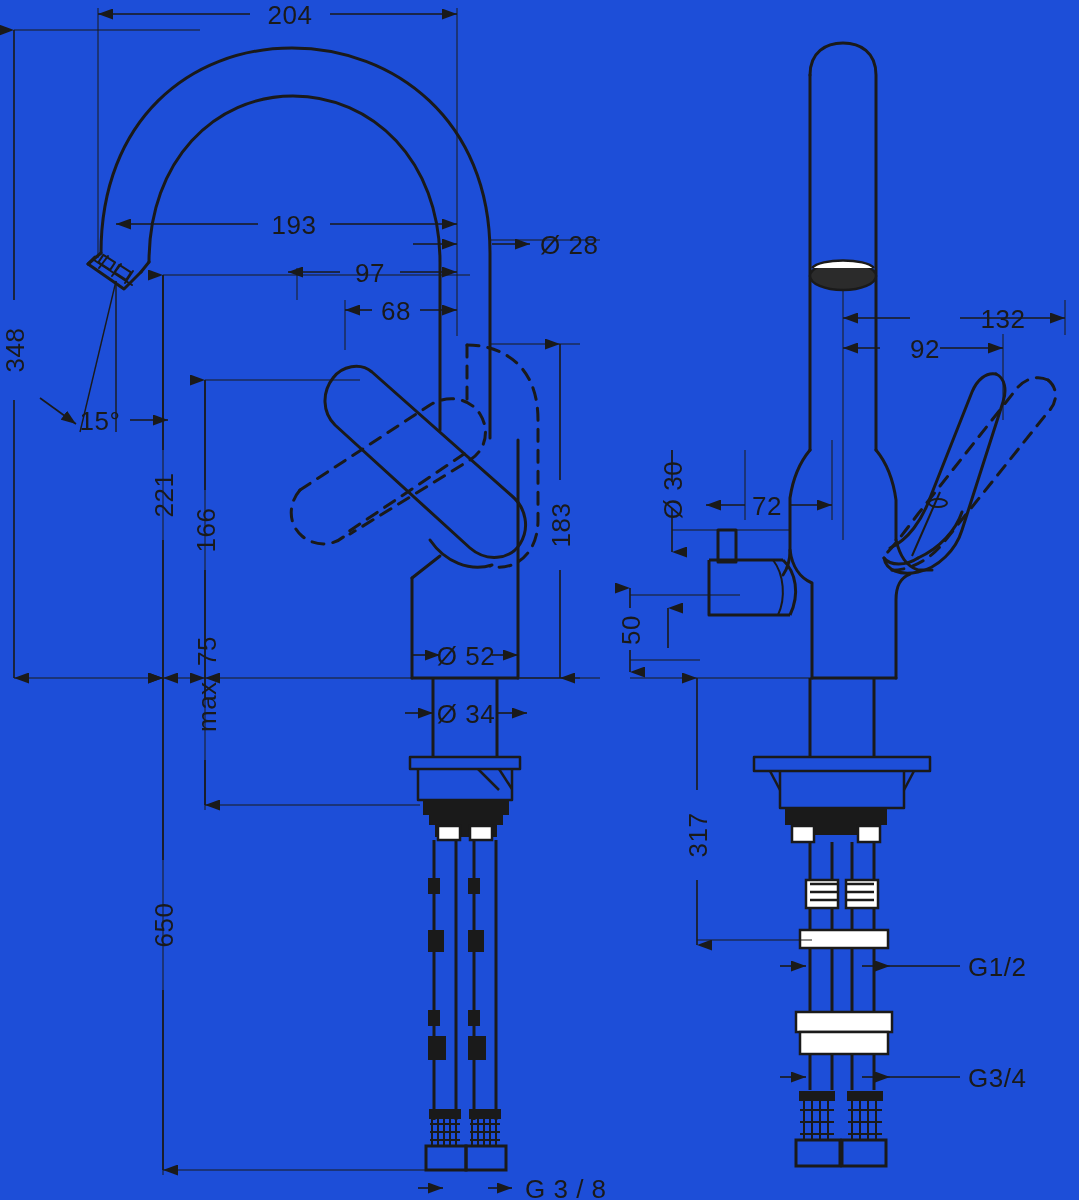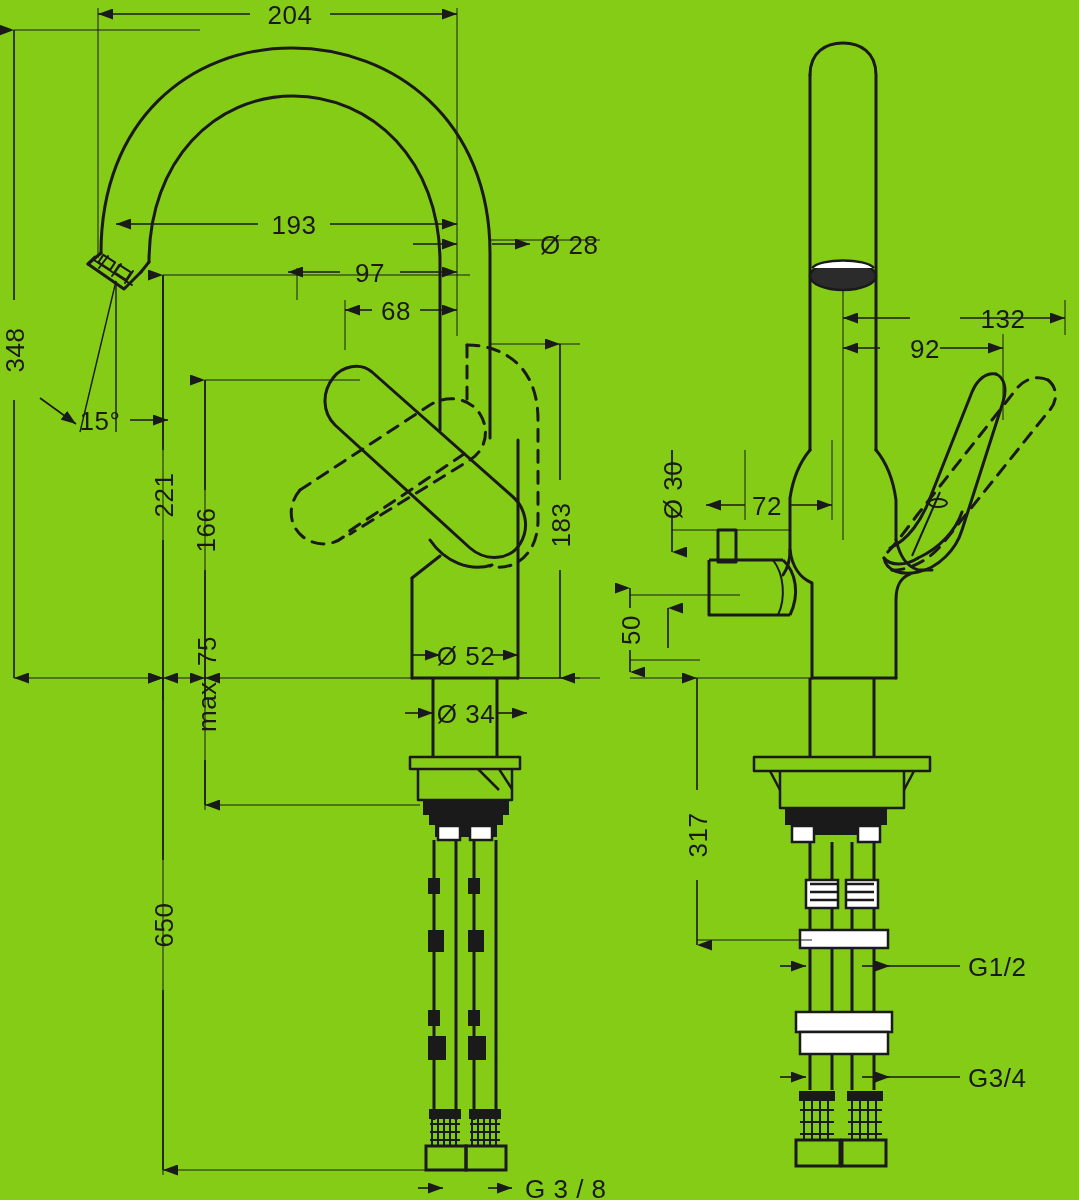--- a/index.html
+++ b/index.html
@@ -1,17 +1,17 @@
 <!DOCTYPE html>
 <html><head>
 <meta charset="utf-8">
 <style>
   html,body{margin:0;padding:0;background:#ffffff;}
   body{font-family:"Liberation Sans","DejaVu Sans",sans-serif;}
-  #sheet{position:relative;width:1079px;height:1200px;background:#84cc16;overflow:hidden;}
+  #sheet{position:relative;width:1079px;height:1200px;background:#1d4ed8;overflow:hidden;}
   #sheet svg{position:absolute;left:0;top:0;}
   .dimtext{font-family:"Liberation Sans","DejaVu Sans",sans-serif;font-size:26px;fill:#1a1a1a;letter-spacing:0.5px;}
 </style>
 </head>
 <body>
 
 <div id="sheet">
 
 <svg width="1079" height="1200" viewBox="0 0 1079 1200">
   <defs>

